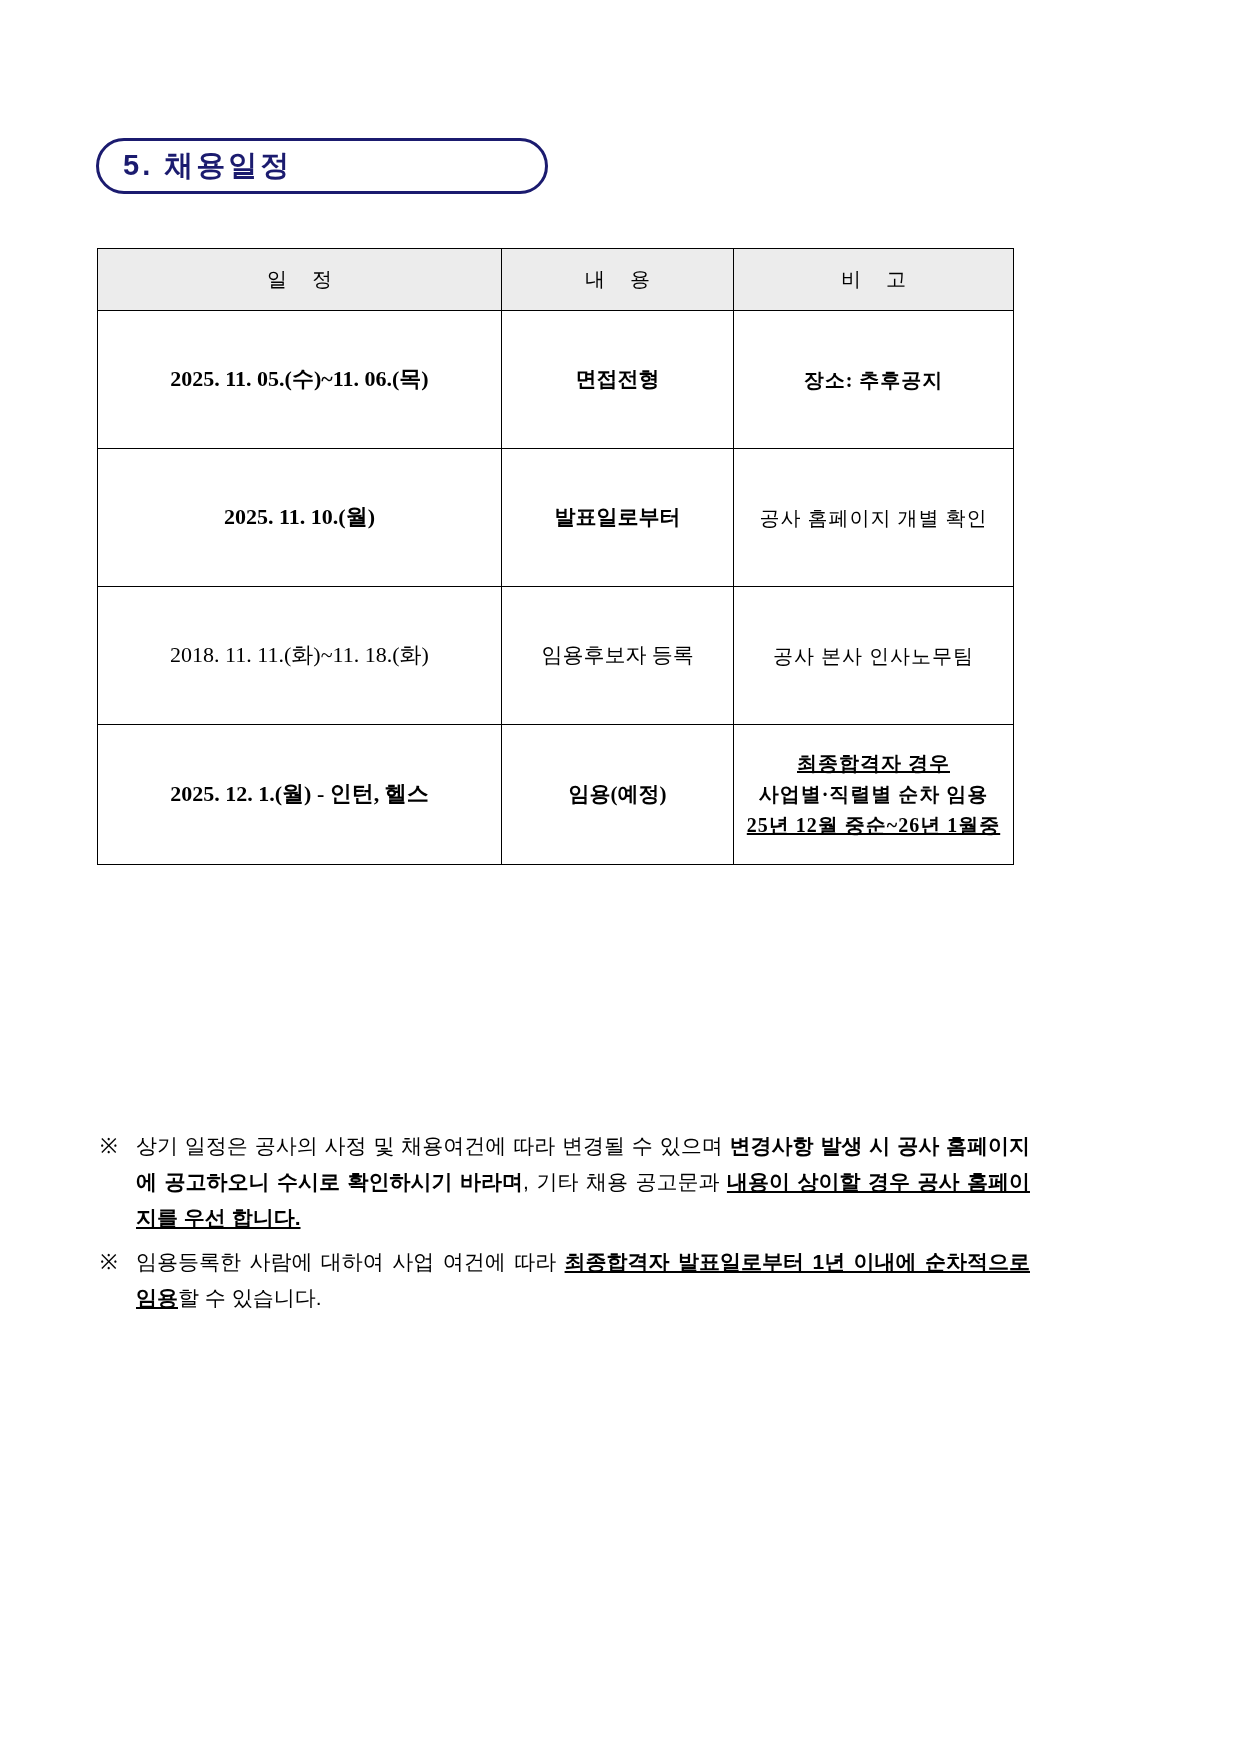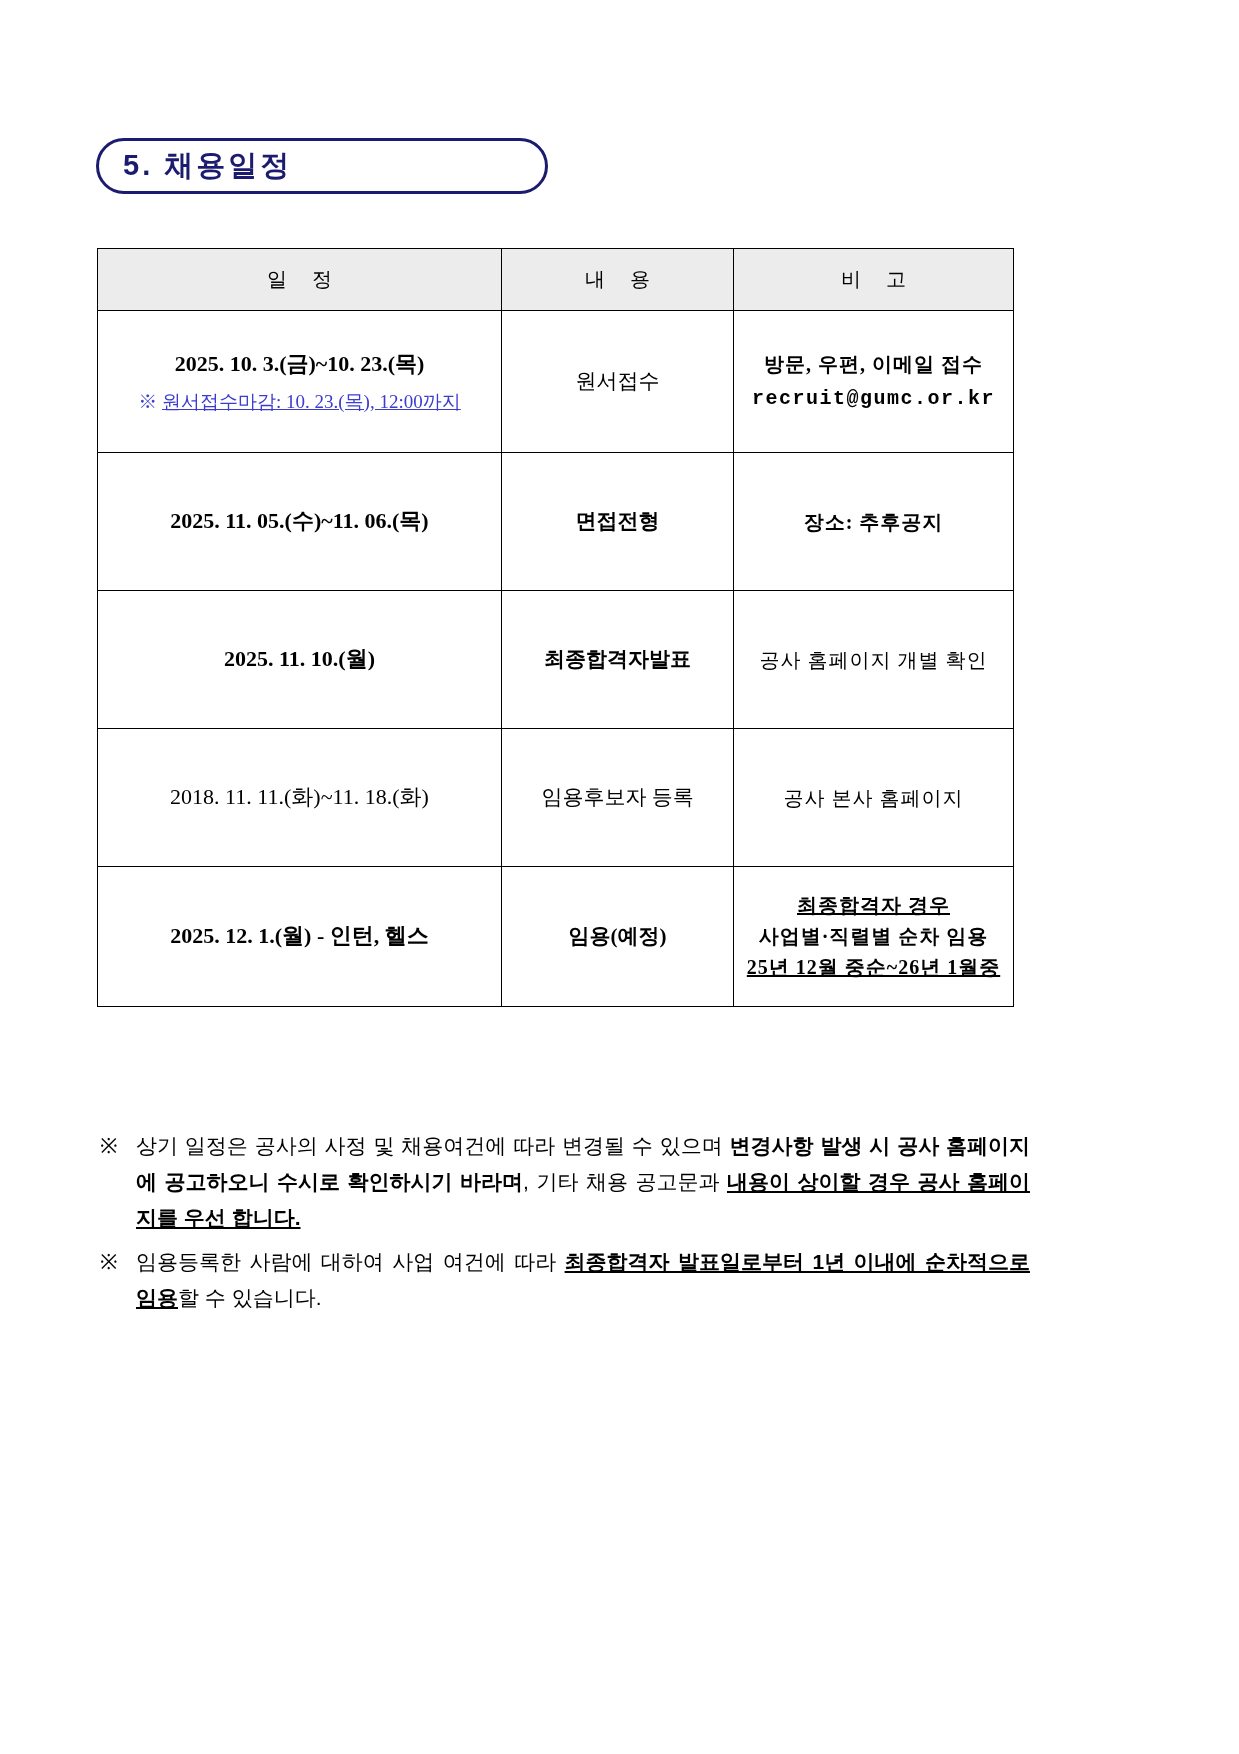--- a/index.html
+++ b/index.html
@@ -168,58 +168,44 @@
       <col class="col-remark">
     </colgroup>
     <thead>
       <tr>
         <th>일      정</th>
         <th>내      용</th>
         <th>비      고</th>
       </tr>
     </thead>
     <tbody>
-      <tr class="row-0">
-        <td class="cell-date bold">
-          <span class="d-main">2025.  10.  3.(금)~10.  23.(목)</span>
-          <span class="d-note">
-            <span class="note-mark">※</span>
-            <span class="note-underline">원서접수마감: 10. 23.(목), 12:00까지</span>
-          </span>
-        </td>
-        <td class="cell-content">원서접수</td>
-        <td class="cell-remark bold">
-          <span class="plain-line">방문, 우편, 이메일 접수</span>
-          <span class="email">recruit@gumc.or.kr</span>
-        </td>
-      </tr>
 
 
       <tr class="row-2">
         <td class="cell-date bold">
           <span class="d-main">2025.  11.  05.(수)~11.  06.(목)</span>
         </td>
         <td class="cell-content bold">면접전형</td>
         <td class="cell-remark bold">장소: 추후공지</td>
       </tr>
 
       <tr class="row-3">
         <td class="cell-date bold">
           <span class="d-main">2025.  11.  10.(월)</span>
         </td>
-        <td class="cell-content bold">최종합격자발표</td>
+        <td class="cell-content bold">발표일로부터</td>
         <td class="cell-remark">공사 홈페이지 개별 확인</td>
       </tr>
 
       <tr class="row-4">
         <td class="cell-date">
           <span class="d-main">2018.  11.  11.(화)~11.  18.(화)</span>
         </td>
         <td class="cell-content">임용후보자 등록</td>
-        <td class="cell-remark">공사 본사  홈페이지</td>
+        <td class="cell-remark">공사 본사  인사노무팀</td>
       </tr>
 
       <tr class="row-5">
         <td class="cell-date bold">
           <span class="d-main">2025.  12.  1.(월) - 인턴, 헬스</span>
         </td>
         <td class="cell-content bold">임용(예정)</td>
         <td class="cell-remark">
           <span class="ul-line">최종합격자 경우</span>
           <span class="plain-line">사업별·직렬별 순차 임용</span>

